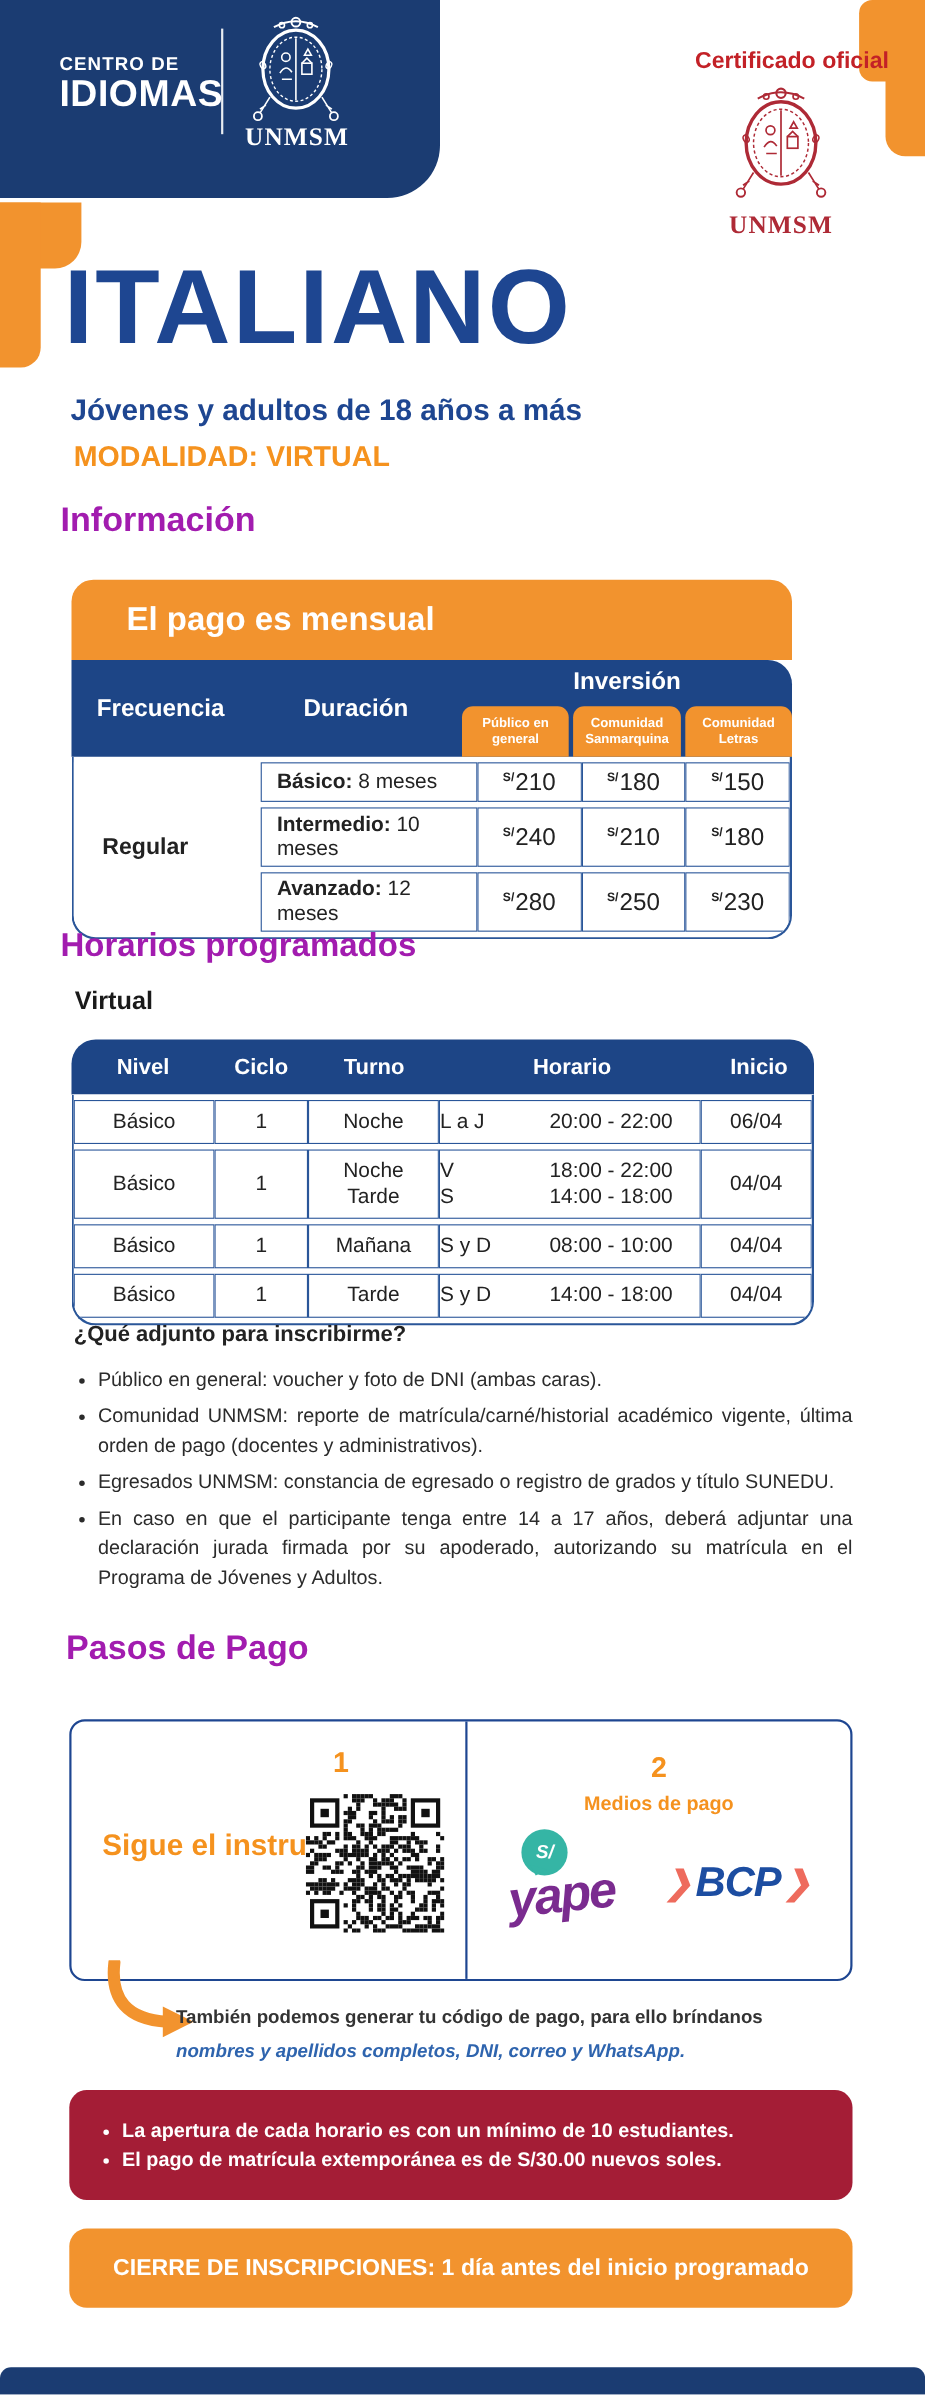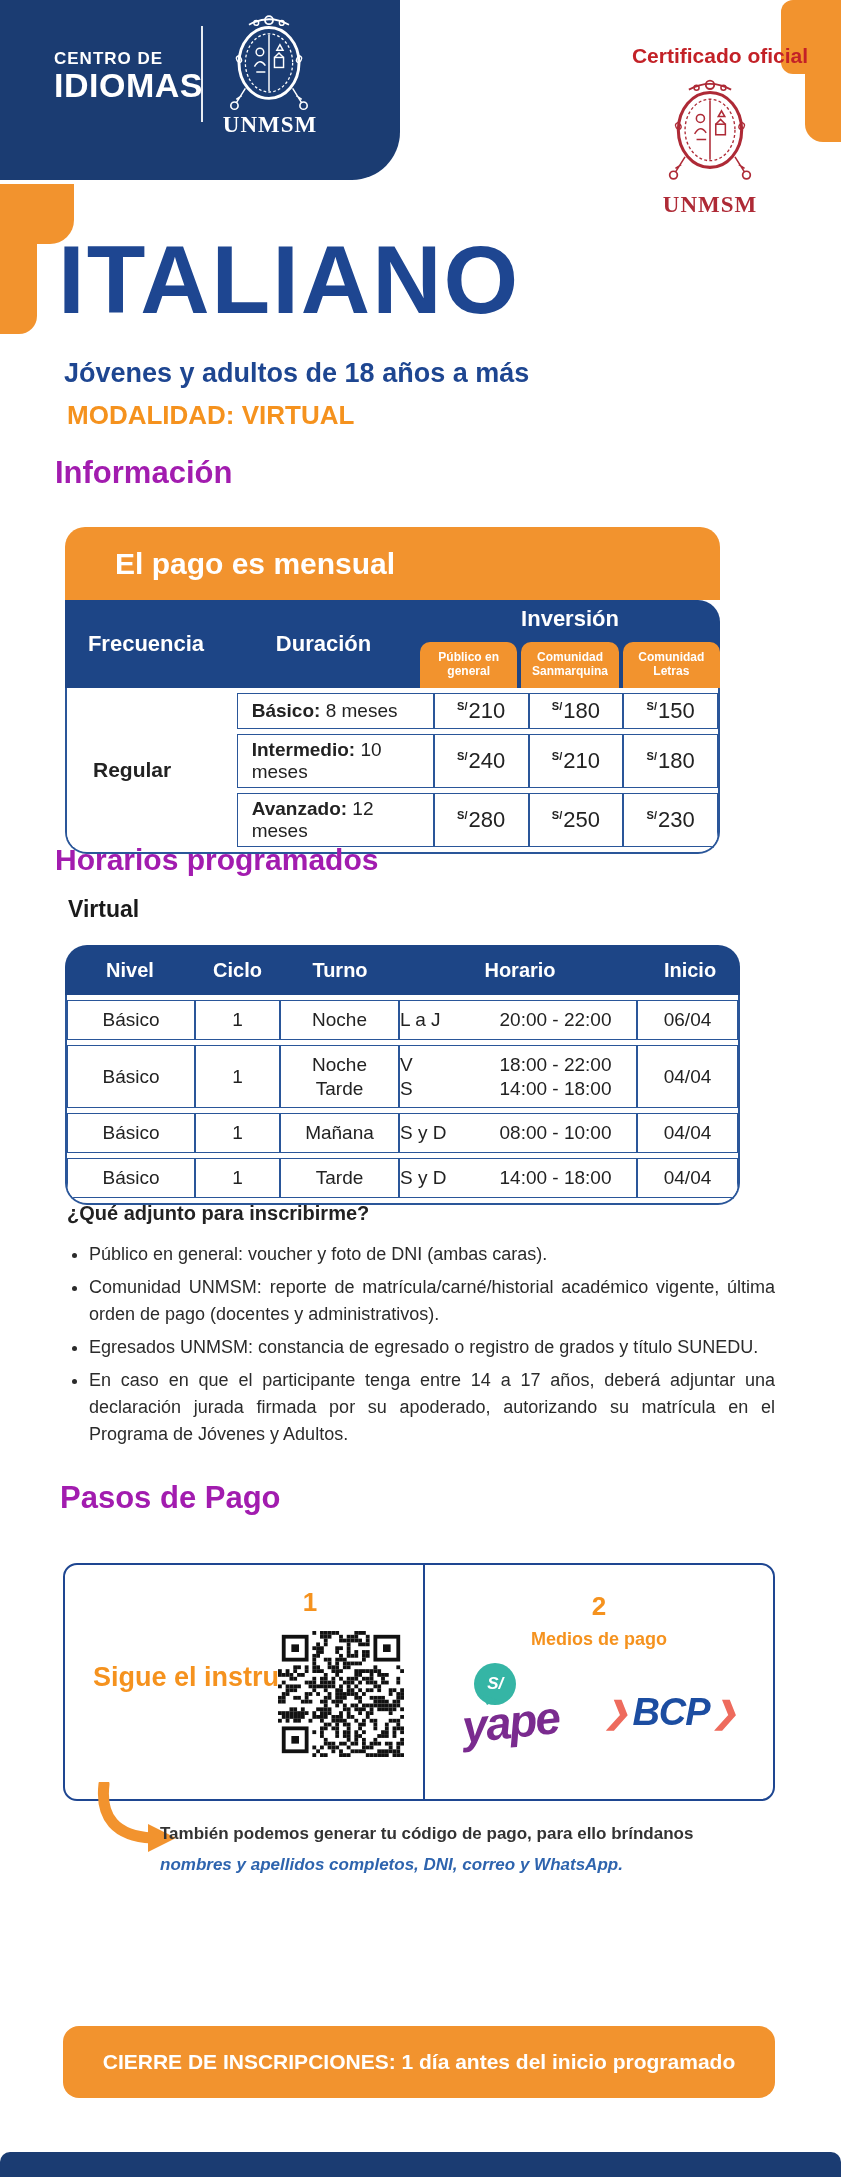--- a/index.html
+++ b/index.html
@@ -746,18 +746,24 @@
     </div>
   </div>
 
   <svg class="arrow" viewBox="0 0 86 72">
     <path d="M12 2 C8 36 24 54 60 56" fill="none" stroke="#F2932E" stroke-width="11" stroke-linecap="round"></path>
     <polygon points="56,42 84,56 56,70" fill="#F2932E"></polygon>
   </svg>
 
   <div class="note"><span>También podemos generar tu código de pago, para ello bríndanos </span><span class="hl">nombres y apellidos completos, DNI, correo y WhatsApp.</span></div>
 
+  <div class="maroon">
+    <ul>
+        <li>La apertura de cada horario es con un mínimo de 10 estudiantes.</li>
+        <li>El pago de matrícula extemporánea es de S/30.00 nuevos soles.</li>
+      </ul>
+  </div>
 
   <div class="closing">CIERRE DE INSCRIPCIONES: 1 día antes del inicio programado</div>
 
   <div class="footer-bar"></div>
 
 </div>
 
 </body></html>

